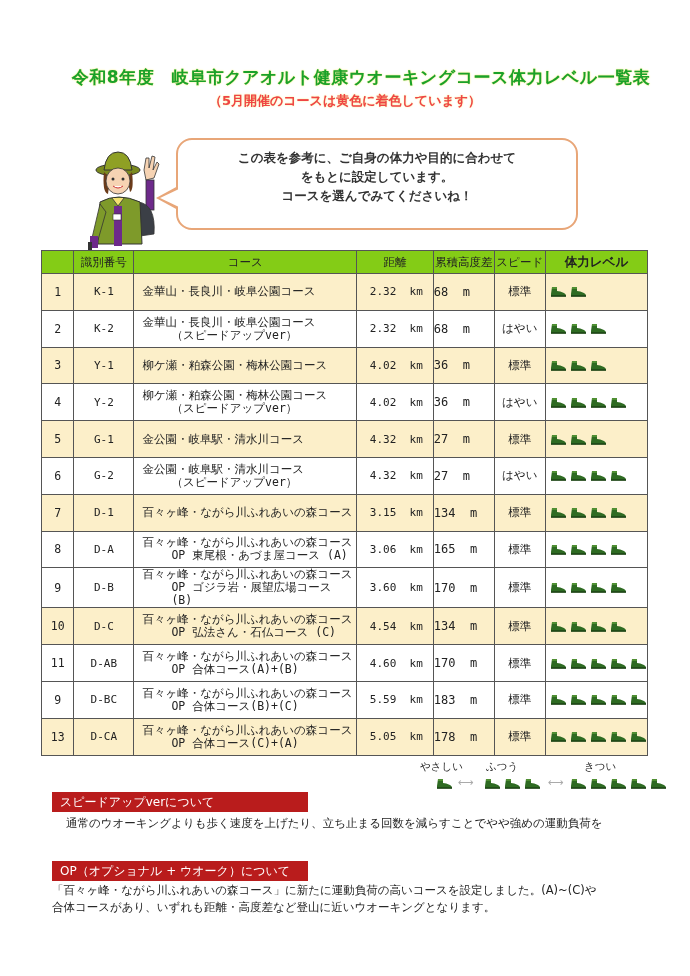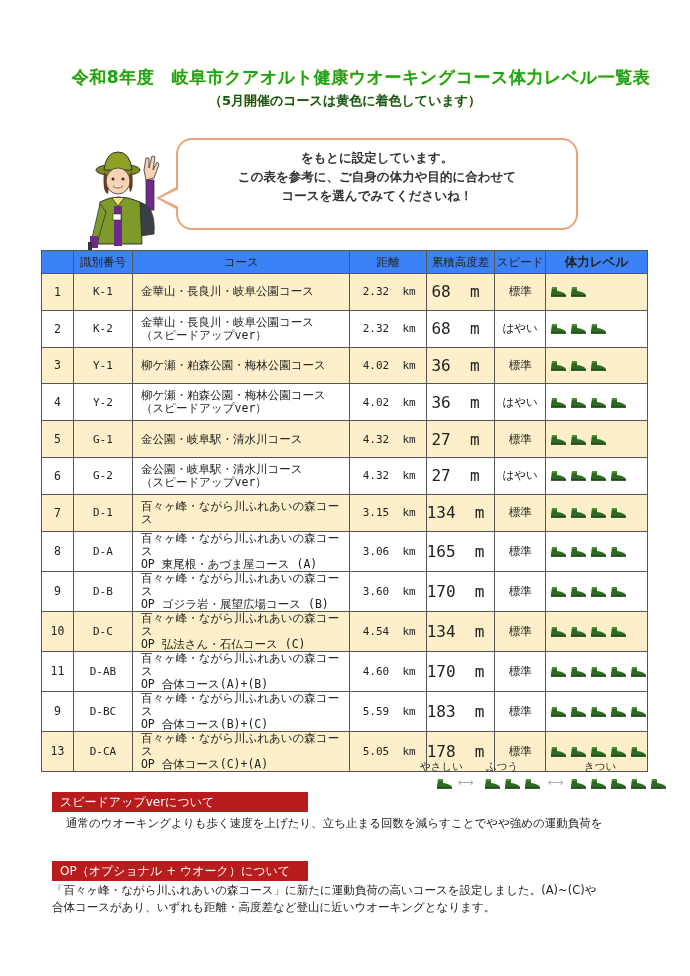--- a/index.html
+++ b/index.html
@@ -2,50 +2,50 @@
 <html><head>
 <meta charset="utf-8">
 <style>
   html, body { margin: 0; padding: 0; background: #ffffff; }
   body { width: 690px; height: 976px; position: relative; overflow: hidden;
          font-family: "DejaVu Sans", sans-serif; color: #222; }
   .title { position: absolute; left: 16px; width: 690px; top: 66px; text-align: center;
            font-size: 17px; font-weight: bold; color: #1aa12a;
            text-shadow: 0 0 2px #f6f08a, 0 0 1px #f6f08a; letter-spacing: 0.5px; }
   .subtitle { position: absolute; left: 0; width: 690px; top: 92px; text-align: center;
-           font-size: 13px; font-weight: bold; color: #14532d;
+           font-size: 13px; font-weight: bold; color: #ef4444;
            text-shadow: 0 0 2px #f6f08a; }
   .bubble { position: absolute; left: 176px; top: 138px; width: 402px; height: 92px;
             border: 2px solid #e8a678; border-radius: 16px; background: #fff;
             text-align: center; font-size: 12.5px; font-weight: bold; color: #333;
             line-height: 19px; padding-top: 8px; box-sizing: border-box; }
   .bubble-tail { position: absolute; left: 156px; top: 186px; width: 0; height: 0;
             border-top: 12px solid transparent; border-bottom: 12px solid transparent;
             border-right: 22px solid #e8a678; }
   .bubble-tail-inner { position: absolute; left: 160px; top: 189px; width: 0; height: 0;
             border-top: 9px solid transparent; border-bottom: 9px solid transparent;
             border-right: 19px solid #fff; }
   .red { color: #e3141b; }
   .mascot { position: absolute; left: 84px; top: 148px; width: 84px; height: 104px; }
 
   table.courses { position: absolute; left: 41px; top: 250px; width: 607px;
                   border-collapse: collapse; font-size: 11.5px; }
   table.courses td, table.courses th { border: 1px solid #555; padding: 0; }
-  table.courses th { height: 22px; font-weight: normal; font-size: 11.5px; background: #3b82f6; }
+  table.courses th { height: 22px; font-weight: normal; font-size: 11.5px; background: #84cc16; }
   table.courses th.level-h { font-weight: bold; font-size: 12.5px; }
   table.courses tr.row { height: 36.8px; }
   table.courses tr.may td { background: #fcefc9; }
   td.no { text-align: center; width: 32px; font-family: "DejaVu Sans Mono", monospace; }
   td.code { text-align: center; width: 61px; font-family: "DejaVu Sans Mono", monospace; font-size: 11px; }
   td.course { padding-left: 8px !important; width: 220px; line-height: 13px; }
   td.dist { text-align: right; width: 66px; padding-right: 10px !important; font-family: "DejaVu Sans Mono", monospace; font-size: 11px; white-space: pre; }
-  td.elev { text-align: center; width: 50px; padding-right: 10px !important; font-family: "DejaVu Sans Mono", monospace; font-size: 16px; white-space: pre; }
+  td.elev { text-align: left; width: 50px; padding-right: 10px !important; font-family: "DejaVu Sans Mono", monospace; font-size: 12px; white-space: pre; }
   td.speed { text-align: center; width: 52px; }
   td.level { padding-left: 4px !important; }
-  .op { font-family: "DejaVu Sans Mono", monospace; }
+  .op { font-family: "DejaVu Sans Mono", monospace; margin-left: 29px; }
   .boots { display: flex; gap: 3px; align-items: center; }
   .boot { width: 17px; height: 11px; display: inline-block; }
 
   .legend { position: absolute; left: 418px; top: 760px; width: 230px; height: 34px; font-size: 10.5px; }
   .legend .lbl { position: absolute; top: 0; }
   .legend .row2 { position: absolute; top: 18px; display: flex; gap: 3px; }
   .legend .arrow { position: absolute; top: 16px; color: #aaa; font-size: 11px; }
 
   .sect-head { position: absolute; left: 52px; width: 256px; height: 20px; background: #b91c1c;
                color: #fff; font-size: 12px; line-height: 20px; padding-left: 8px; box-sizing: border-box; }
@@ -81,22 +81,22 @@
   <rect x="30" y="58" width="8" height="40" fill="#6d2a8a"></rect>
   <rect x="29" y="66" width="8" height="6" fill="#fff" stroke="#333" stroke-width="0.6"></rect>
 
   <path d="M16 56 L8 90 L14 92 L22 64 Z" fill="#7e9a2a" stroke="#333" stroke-width="0.8"></path>
   <rect x="6" y="88" width="8" height="12" fill="#6d2a8a"></rect>
   <rect x="4" y="94" width="4" height="10" fill="#333"></rect>
 </svg>
 
 <div class="bubble-tail"></div>
 <div class="bubble">
+  <div>この表を参考に、ご自身の体力や目的に合わせて</div>
   <div>をもとに設定しています。</div>
-  <div>この表を参考に、ご自身の体力や目的に合わせて</div>
   <div>コースを選んでみてくださいね！</div>
 </div>
 <div class="bubble-tail-inner"></div>
 
 <table class="courses">
   <thead>
     <tr>
       <th></th>
       <th>識別番号</th>
       <th>コース</th>

